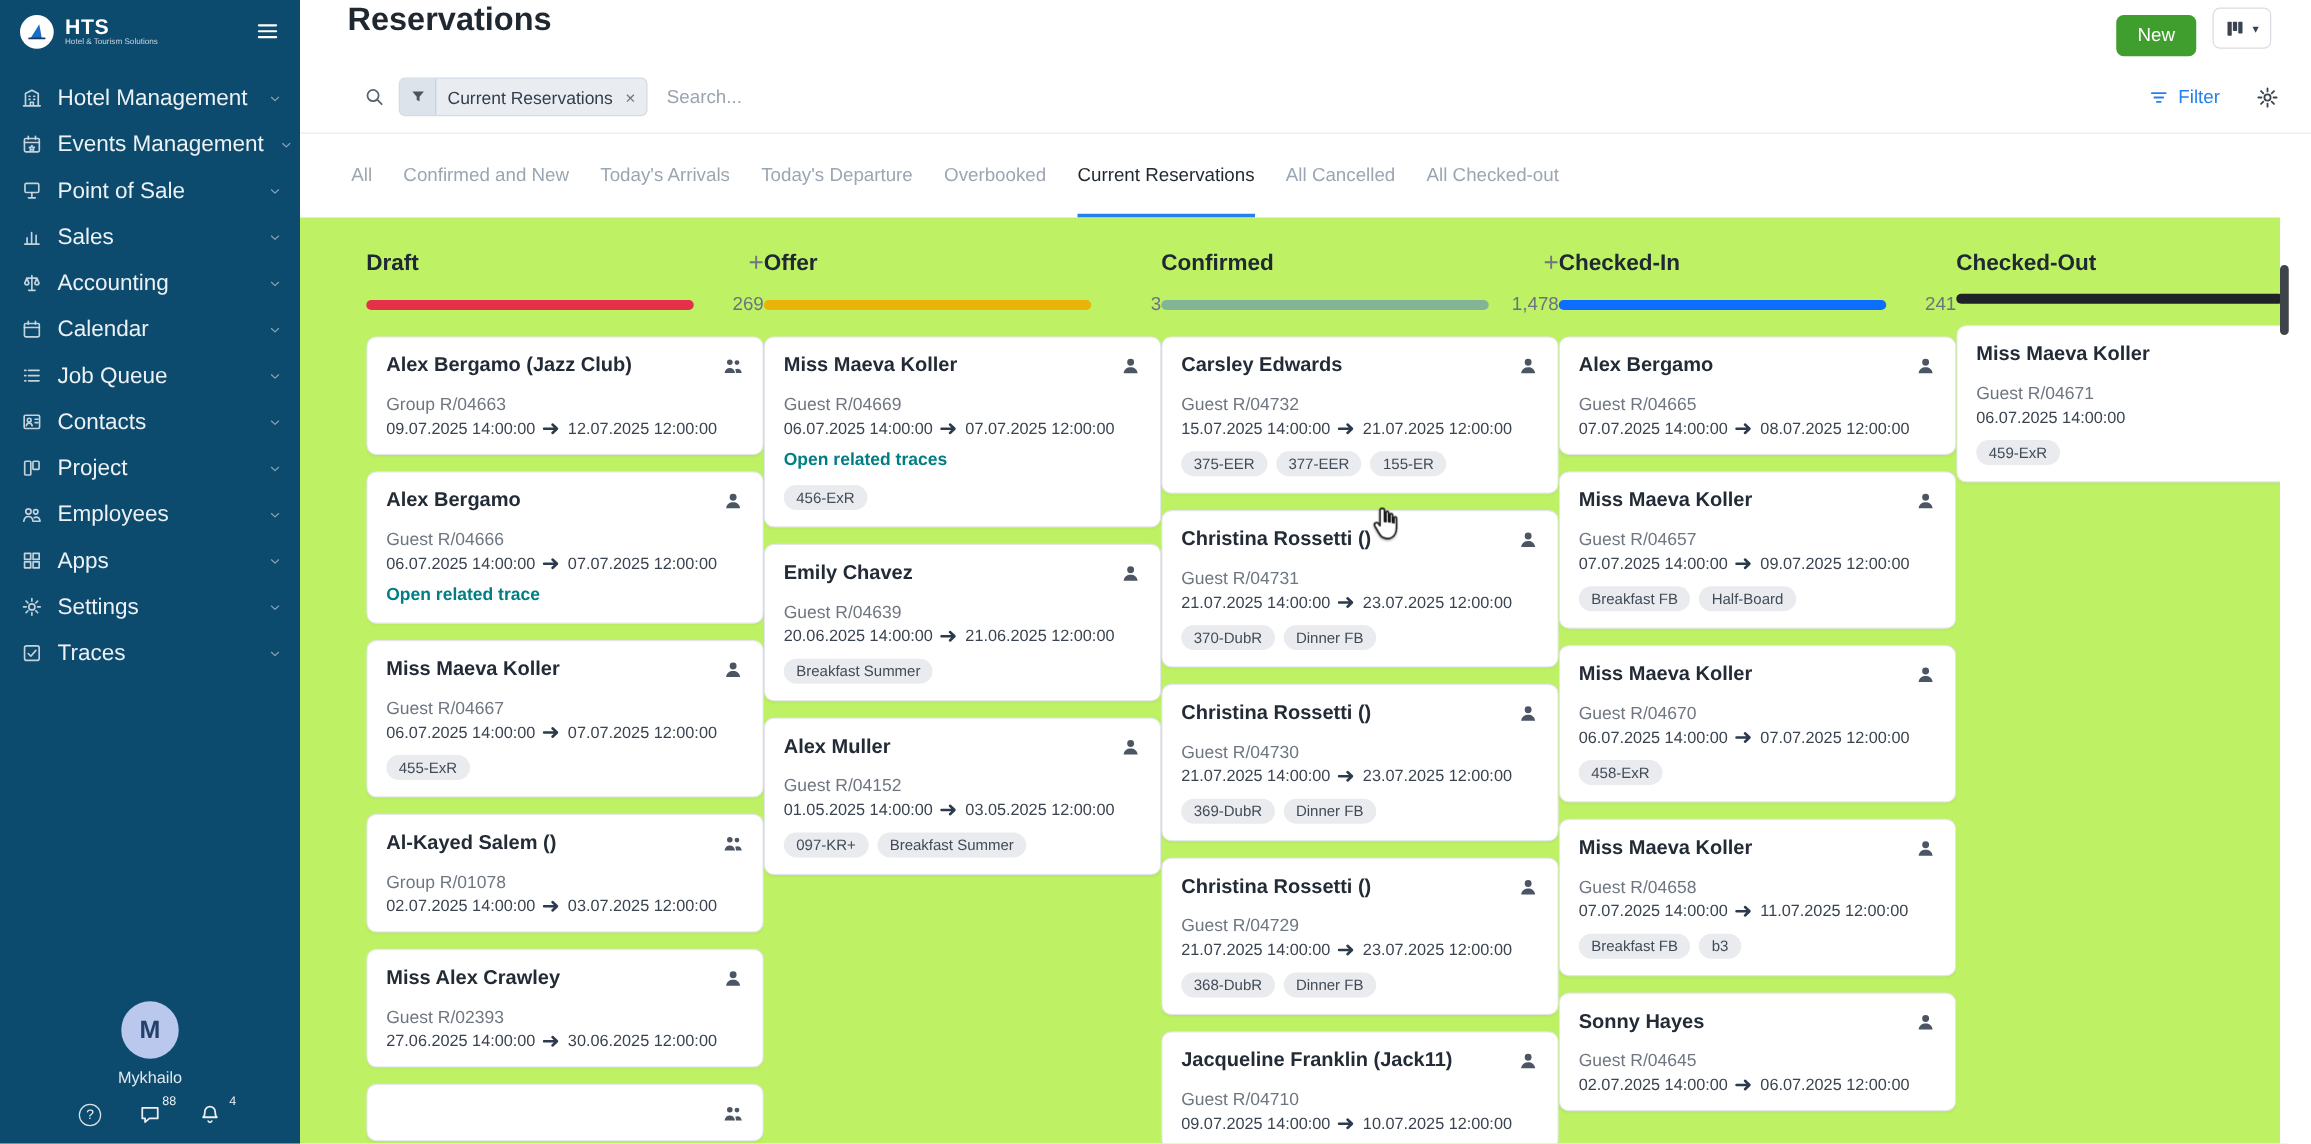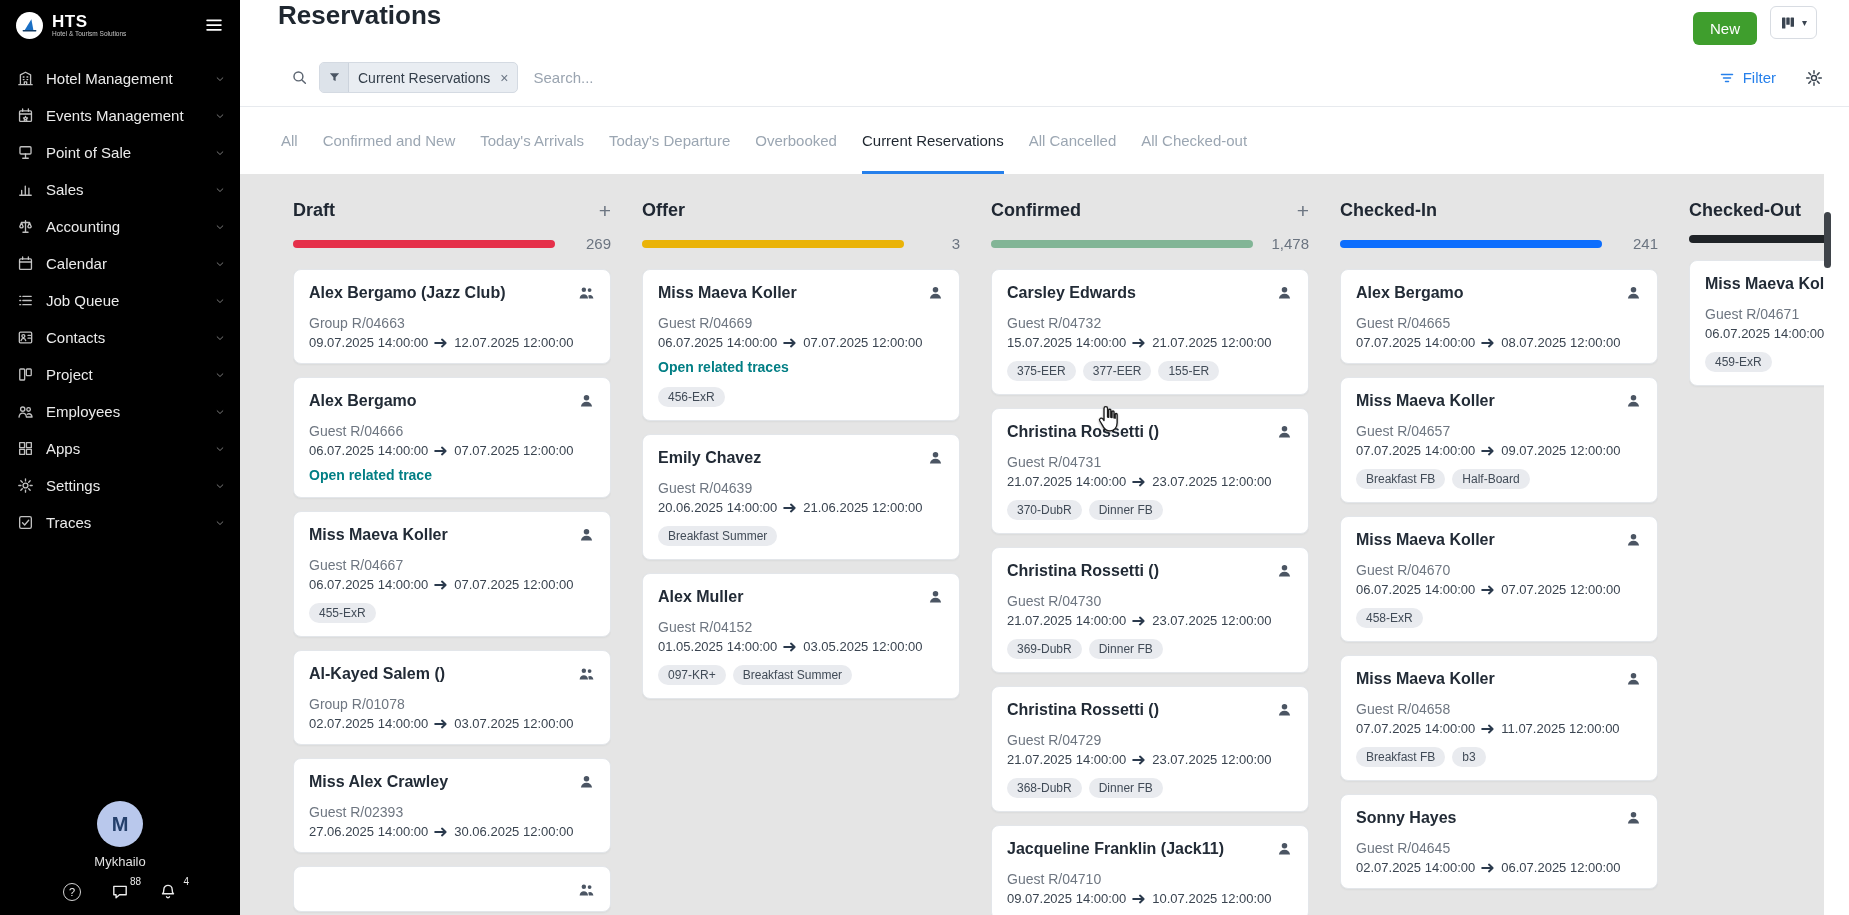--- a/index.html
+++ b/index.html
@@ -1,30 +1,30 @@
 <!DOCTYPE html>
 <html><head>
 <meta charset="utf-8">
 <style>
   * { box-sizing: border-box; margin: 0; padding: 0; }
   html, body { width: 1849px; height: 915px; overflow: hidden; }
   body { font-family: "Liberation Sans", sans-serif; background: #ffffff; display: flex; color: #222b36; }
 
   
-  .sidebar { width: 240px; min-width: 240px; height: 100%; background: #000000; color: #fff; display: flex; flex-direction: column; }
+  .sidebar { width: 240px; min-width: 240px; height: 100%; background: #0c4a6e; color: #fff; display: flex; flex-direction: column; }
   .sb-head { height: 50px; display: flex; align-items: center; padding: 0 16px; gap: 9px; }
   .logo-circle { width: 27px; height: 27px; border-radius: 50%; background: #fff; display: flex; align-items: center; justify-content: center; flex: none; }
   .logo-circle svg { width: 19px; height: 19px; }
   .logo-block { display: flex; flex-direction: column; line-height: 1.05; }
   .logo-text { font-weight: bold; font-size: 17px; letter-spacing: .5px; }
   .logo-sub { font-size: 6.5px; opacity: .75; white-space: nowrap; }
   .burger { margin-left: auto; width: 20px; height: 20px; color: #fff; cursor: pointer; }
   .burger svg { width: 20px; height: 20px; }
   .sb-nav { flex: 1; padding-top: 10px; overflow: hidden; }
-  .nav-item { height: 37px; display: flex; align-items: center; padding: 0 14px 0 17px; gap: 12px; font-size: 15px; color: rgba(255,255,255,.92); cursor: pointer; }
+  .nav-item { height: 37px; display: flex; align-items: center; padding: 0 14px 0 17px; gap: 12px; font-size: 18px; color: rgba(255,255,255,.92); cursor: pointer; }
   .nav-ic { width: 17px; height: 17px; opacity: .82; flex: none; }
   .nav-ic svg { width: 17px; height: 17px; display: block; }
   .nav-label { white-space: nowrap; }
   .nav-chev { margin-left: auto; width: 12px; height: 12px; opacity: .55; }
   .nav-chev svg { width: 12px; height: 12px; display: block; }
   .sb-foot { padding: 10px 0 14px; display: flex; flex-direction: column; align-items: center; }
   .avatar { width: 46px; height: 46px; border-radius: 50%; background: #b9c8ec; color: #25406b; font-size: 20px; font-weight: bold; display: flex; align-items: center; justify-content: center; cursor: pointer; }
   .user-name { font-size: 13px; opacity: .88; margin-top: 7px; }
   .foot-icons { display: flex; gap: 30px; margin-top: 14px; align-items: center; }
   .foot-ic { position: relative; opacity: .92; cursor: pointer; width: 18px; height: 18px; }
@@ -55,21 +55,21 @@
   .filter-btn { display: flex; align-items: center; gap: 8px; color: #2680eb; font-size: 15px; font-weight: 500; cursor: pointer; white-space: nowrap; }
   .filter-btn svg { width: 16px; height: 16px; display: block; }
   .gear-btn { width: 18px; height: 18px; color: #3a4450; margin-left: 18px; cursor: pointer; }
   .gear-btn svg { width: 18px; height: 18px; display: block; }
 
   .tabs { display: flex; gap: 25px; padding: 0 26px 0 41px; height: 67px; align-items: stretch; }
   .tab { font-size: 15px; color: #9ba6b2; display: flex; align-items: center; border-bottom: 3px solid transparent; cursor: pointer; padding-top: 2px; white-space: nowrap; }
   .tab.active { color: #1f2730; border-bottom-color: #2680eb; font-weight: 500; }
 
   
-  .board { flex: 1; display: flex; gap: 31px; padding: 24px 0 0 53px; margin-right: 25px; overflow: hidden; background: #e5e5e5; }
+  .board { flex: 1; display: flex; padding: 24px 0 0 53px; margin-right: 25px; overflow: hidden; background: #bef264; }
   .kcol { width: 318px; min-width: 318px; display: flex; flex-direction: column; }
   .kcol-head { display: flex; align-items: center; height: 24px; }
   .kcol-title { font-size: 18px; font-weight: bold; color: #202833; }
   .kcol-add { margin-left: auto; color: #6d7682; font-size: 21px; font-weight: 300; cursor: pointer; line-height: 1; }
   .kcol-progress { display: flex; align-items: center; margin: 13px 0 17px; }
   .kbar { flex: 1; height: 8px; border-radius: 4px; cursor: pointer; }
   .kcount { margin-left: 12px; font-size: 15px; color: #6b7480; min-width: 44px; text-align: right; }
   .kcards { flex: 1; display: flex; flex-direction: column; gap: 13px; overflow: hidden; }
   .kcard { background: #fff; border: 1px solid #e3e6ea; border-radius: 8px; padding: 13px 15px; box-shadow: 0 1px 2px rgba(20,30,40,.05); flex: none; cursor: pointer; }
   .kcard-partial { height: 46px; overflow: hidden; }

